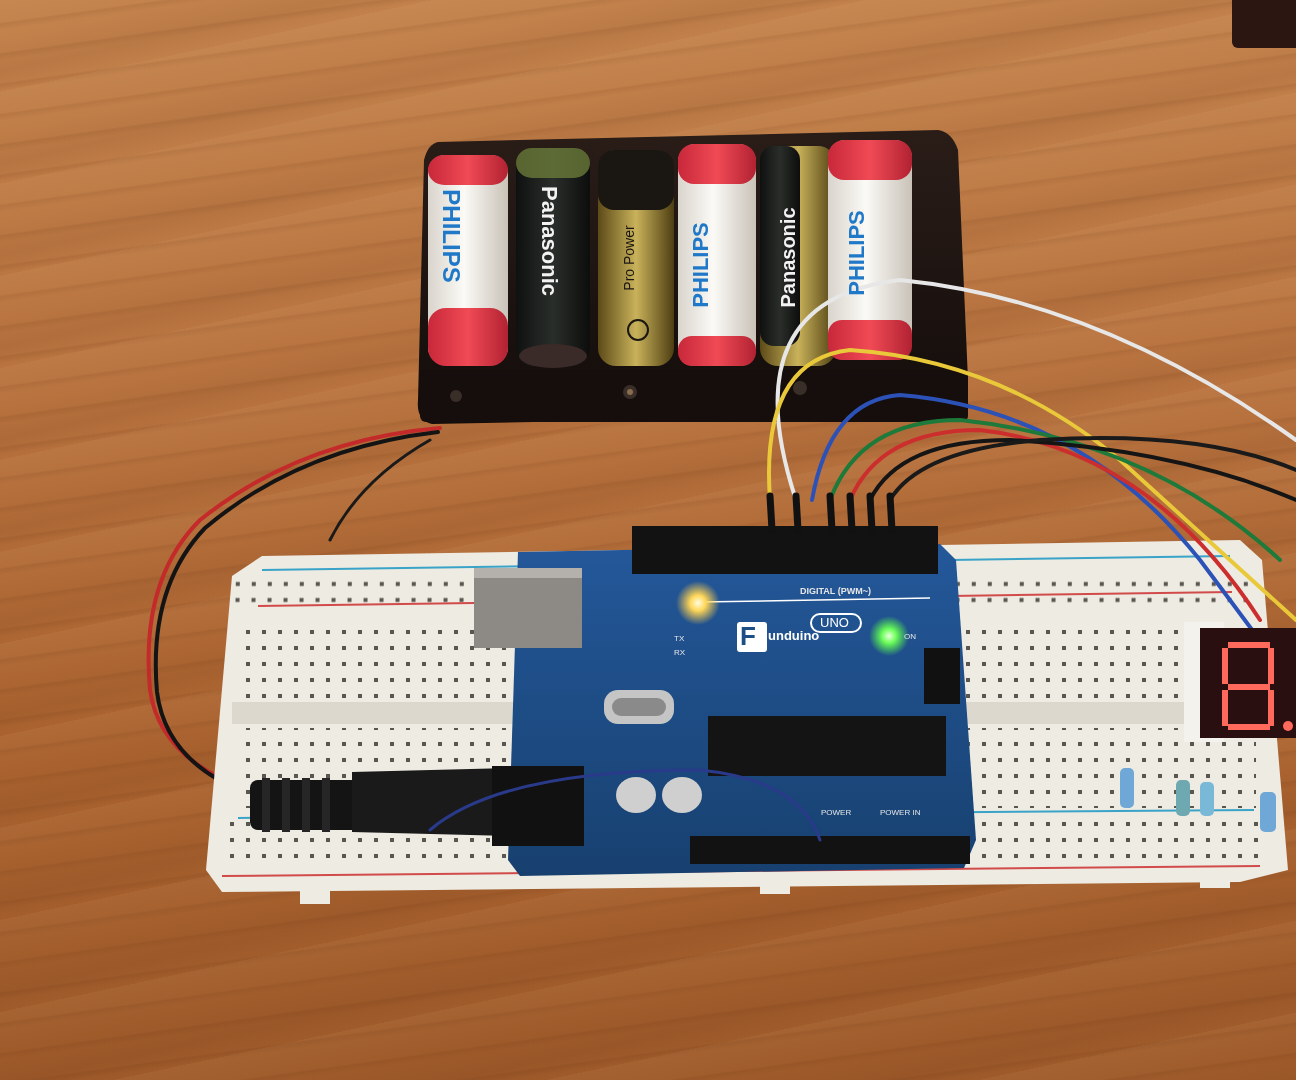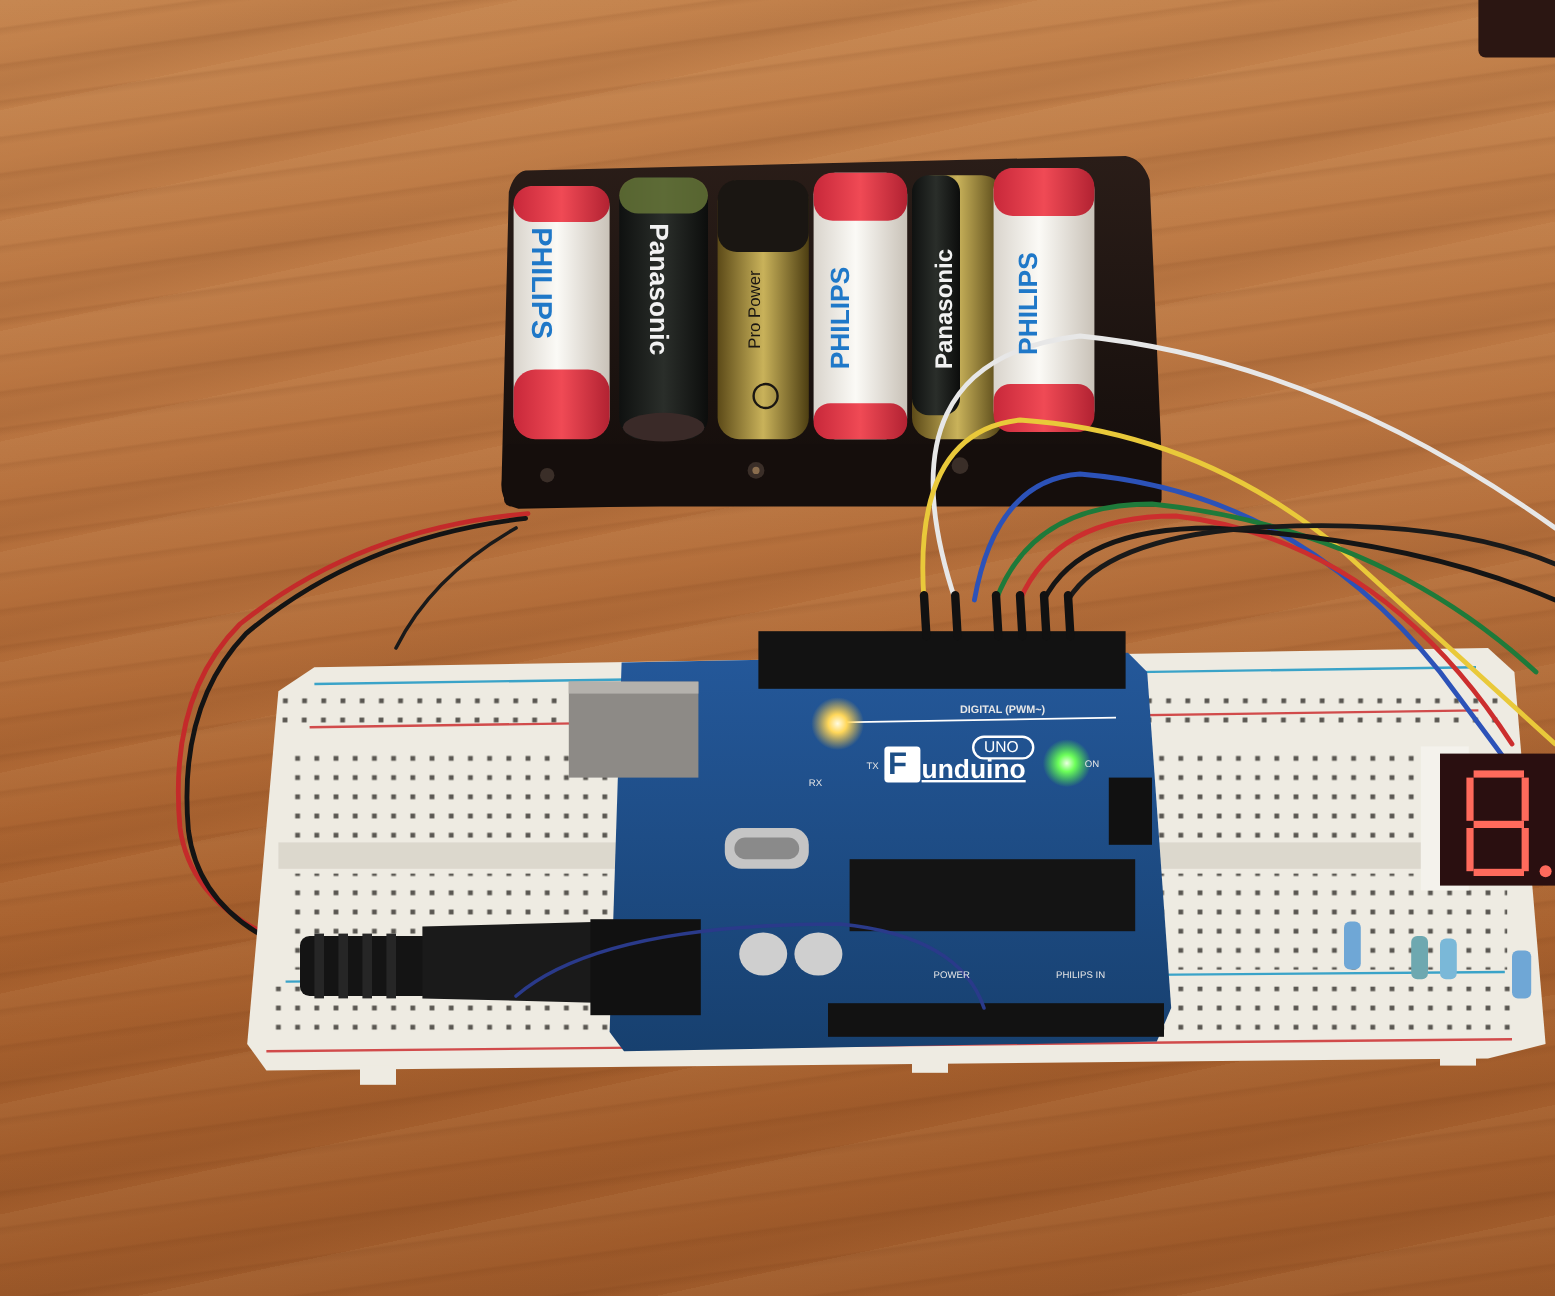--- a/index.html
+++ b/index.html
@@ -221,21 +221,21 @@
   </svg>
 
   <div class="label" style="left:404px;top:222px;transform:rotate(90deg);color:#1f78c8;font-weight:bold;font-size:24px;">PHILIPS</div>
   <div class="label" style="left:494px;top:228px;transform:rotate(90deg);color:#f2f2f2;font-weight:bold;font-size:22px;">Panasonic</div>
   <div class="label" style="left:596px;top:250px;transform:rotate(-90deg);color:#1a1612;font-size:14px;">Pro Power</div>
   <div class="label" style="left:658px;top:252px;transform:rotate(-90deg);color:#1f78c8;font-weight:bold;font-size:22px;">PHILIPS</div>
   <div class="label" style="left:738px;top:246px;transform:rotate(-90deg);color:#f2f2f2;font-weight:bold;font-size:20px;">Panasonic</div>
   <div class="label" style="left:814px;top:240px;transform:rotate(-90deg);color:#1f78c8;font-weight:bold;font-size:22px;">PHILIPS</div>
 
   <div class="label" style="left:740px;top:621px;color:#1d4f86;font-weight:bold;font-size:26px;">F</div>
-  <div class="label" style="left:768px;top:628px;color:#ffffff;font-weight:bold;font-size:22px;text-decoration:underline;">unduino</div>
+  <div class="label" style="left:768px;top:628px;color:#ffffff;font-weight:bold;font-size:13px;">unduino</div>
   <div class="label" style="left:820px;top:615px;color:#ffffff;font-weight:normal;font-size:13px;">UNO</div>
   <div class="label" style="left:800px;top:586px;color:#e6e6e6;font-size:9px;font-weight:bold;">DIGITAL (PWM~)</div>
-  <div class="label" style="left:674px;top:634px;color:#e6e6e6;font-size:8px;margin-left:48px;">TX</div>
+  <div class="label" style="left:674px;top:634px;color:#e6e6e6;font-size:8px;">TX</div>
   <div class="label" style="left:674px;top:648px;color:#e6e6e6;font-size:8px;text-align:center;">RX</div>
   <div class="label" style="left:904px;top:632px;color:#e6e6e6;font-size:8px;">ON</div>
-  <div class="label" style="left:778px;top:808px;color:#e6e6e6;font-size:8px;">POWER</div>
-  <div class="label" style="left:880px;top:808px;color:#e6e6e6;font-size:8px;">PHILIPS IN</div>
+  <div class="label" style="left:821px;top:808px;color:#e6e6e6;font-size:8px;">POWER</div>
+  <div class="label" style="left:880px;top:808px;color:#e6e6e6;font-size:8px;">POWER IN</div>
 </div>
 
 </body></html>

